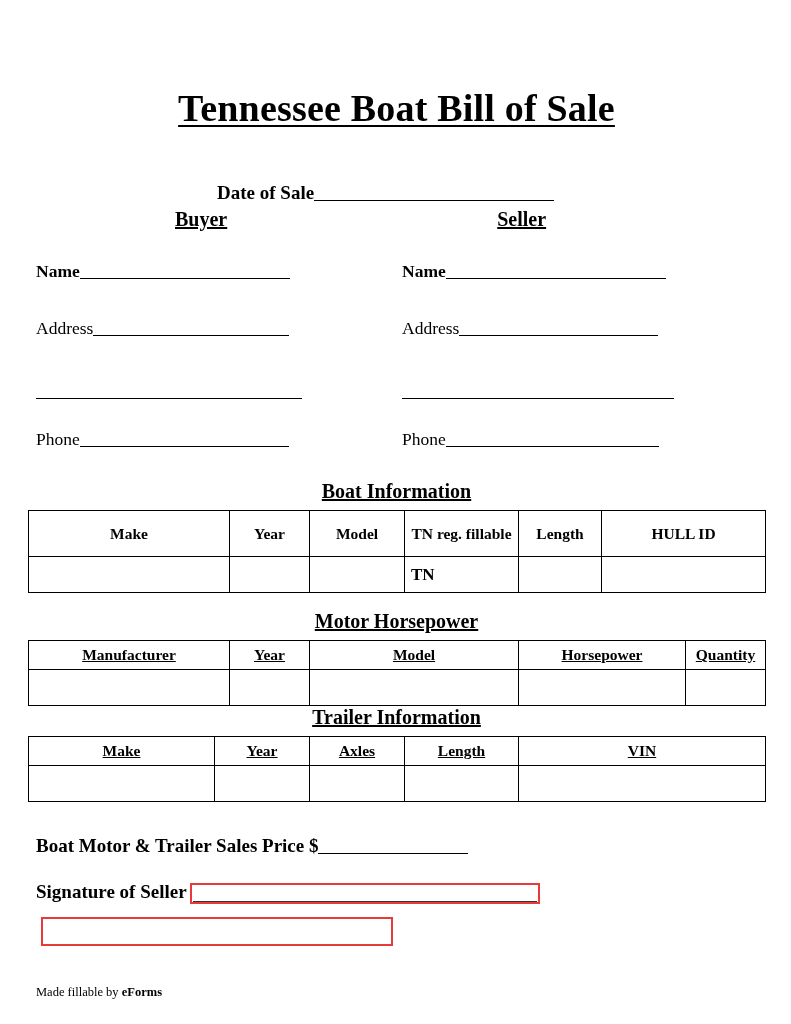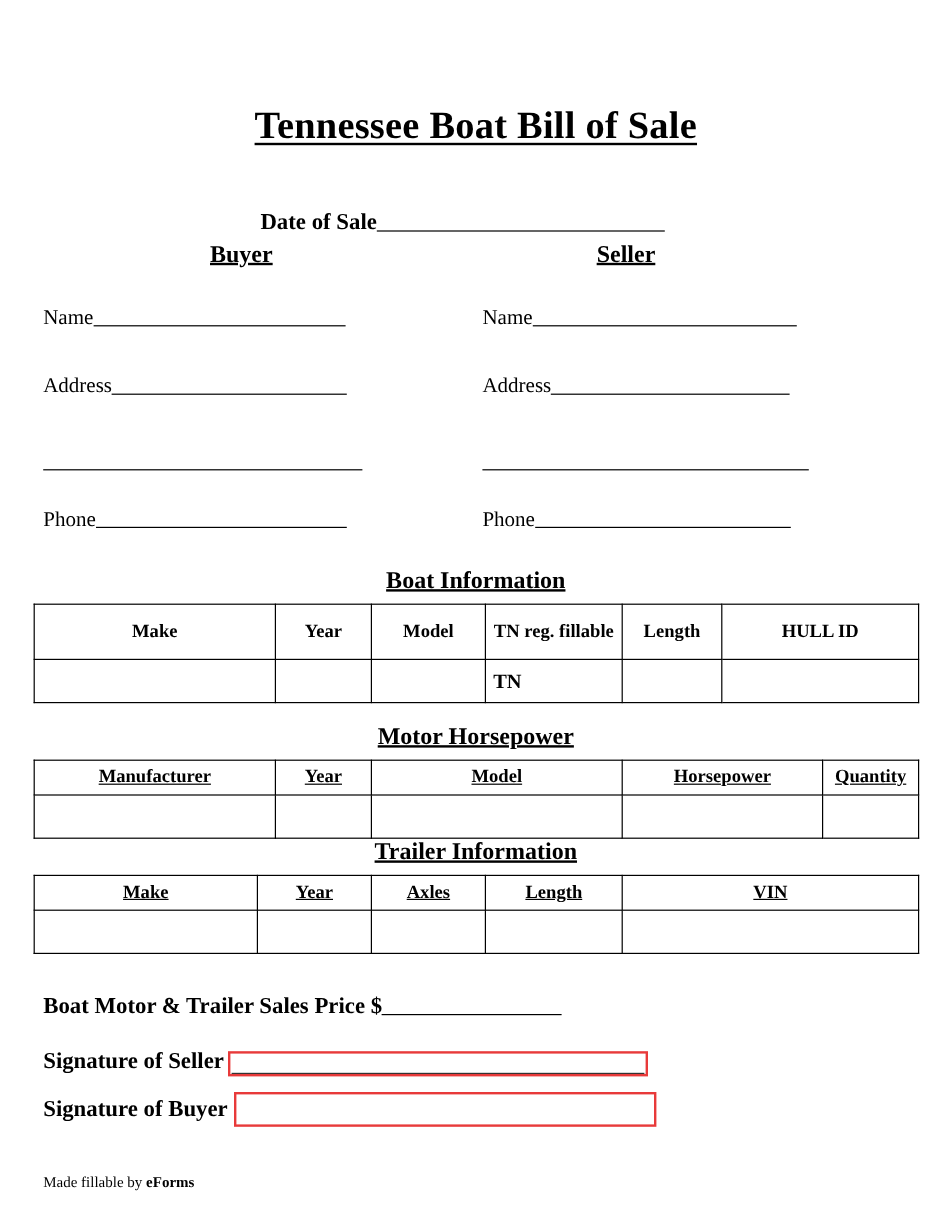--- a/index.html
+++ b/index.html
@@ -10,38 +10,38 @@
     background:#ffffff;
     color:#000;
     font-family:"Liberation Serif","DejaVu Serif",serif;
     overflow:hidden;
   }
   .content { width:737px; margin-left:28px; padding-top:86px; }
 
   
   .title {
     text-align:center;
-    font-size:32px; font-weight:bold;
+    font-size:38px; font-weight:bold;
     letter-spacing:.2px;
   }
   .title .u { text-decoration:underline; text-decoration-thickness:2px; text-underline-offset:4px; }
 
   
   .date-row { margin-top:52px; padding-left:189px; font-size:19px; font-weight:bold; }
   
   .bs-row { display:flex; margin-top:4px; font-size:20px; font-weight:bold; }
   .bs-row .buyer { margin-left:147px; text-decoration:underline; text-decoration-thickness:2px; }
   .bs-row .seller { margin-left:270px; text-decoration:underline; text-decoration-thickness:2px; }
 
   
   .fields { margin-top:30px; font-size:17.5px; }
   .f-row { display:flex; }
   .f-cell-l { width:374px; padding-left:8px; }
   .f-cell-r { width:363px; }
-  .mt-name { margin-top:16px; }
+  .mt-name { margin-top:16px;font-weight:bold; }
   .mt-addr { margin-top:36px; }
   .mt-cont { margin-top:42px; }
   .mt-phone { margin-top:27px; }
 
   
   .uline {
     display:inline-block;
     height:2px;
     border-bottom:1.6px solid #000;
     vertical-align:-2px;
@@ -221,21 +221,20 @@
     </div>
 
     <div class="sig-row sig-seller-row">
       <span>Signature of Seller</span>
       <span class="sig-box seller-box" style="border-color: rgb(232, 58, 58);">
           <span class="sig-line"></span>
         </span>
     </div>
 
     <div class="sig-row sig-buyer-row">
-      <span>Signature of Buyer</span>
       <span class="sig-box buyer-box" style="border-color: rgb(232, 58, 58);"></span>
     </div>
 
     <div class="footer">
       <span>Made fillable by </span><span class="brand">eForms</span>
     </div>
 
   </div>
 </div>
 

